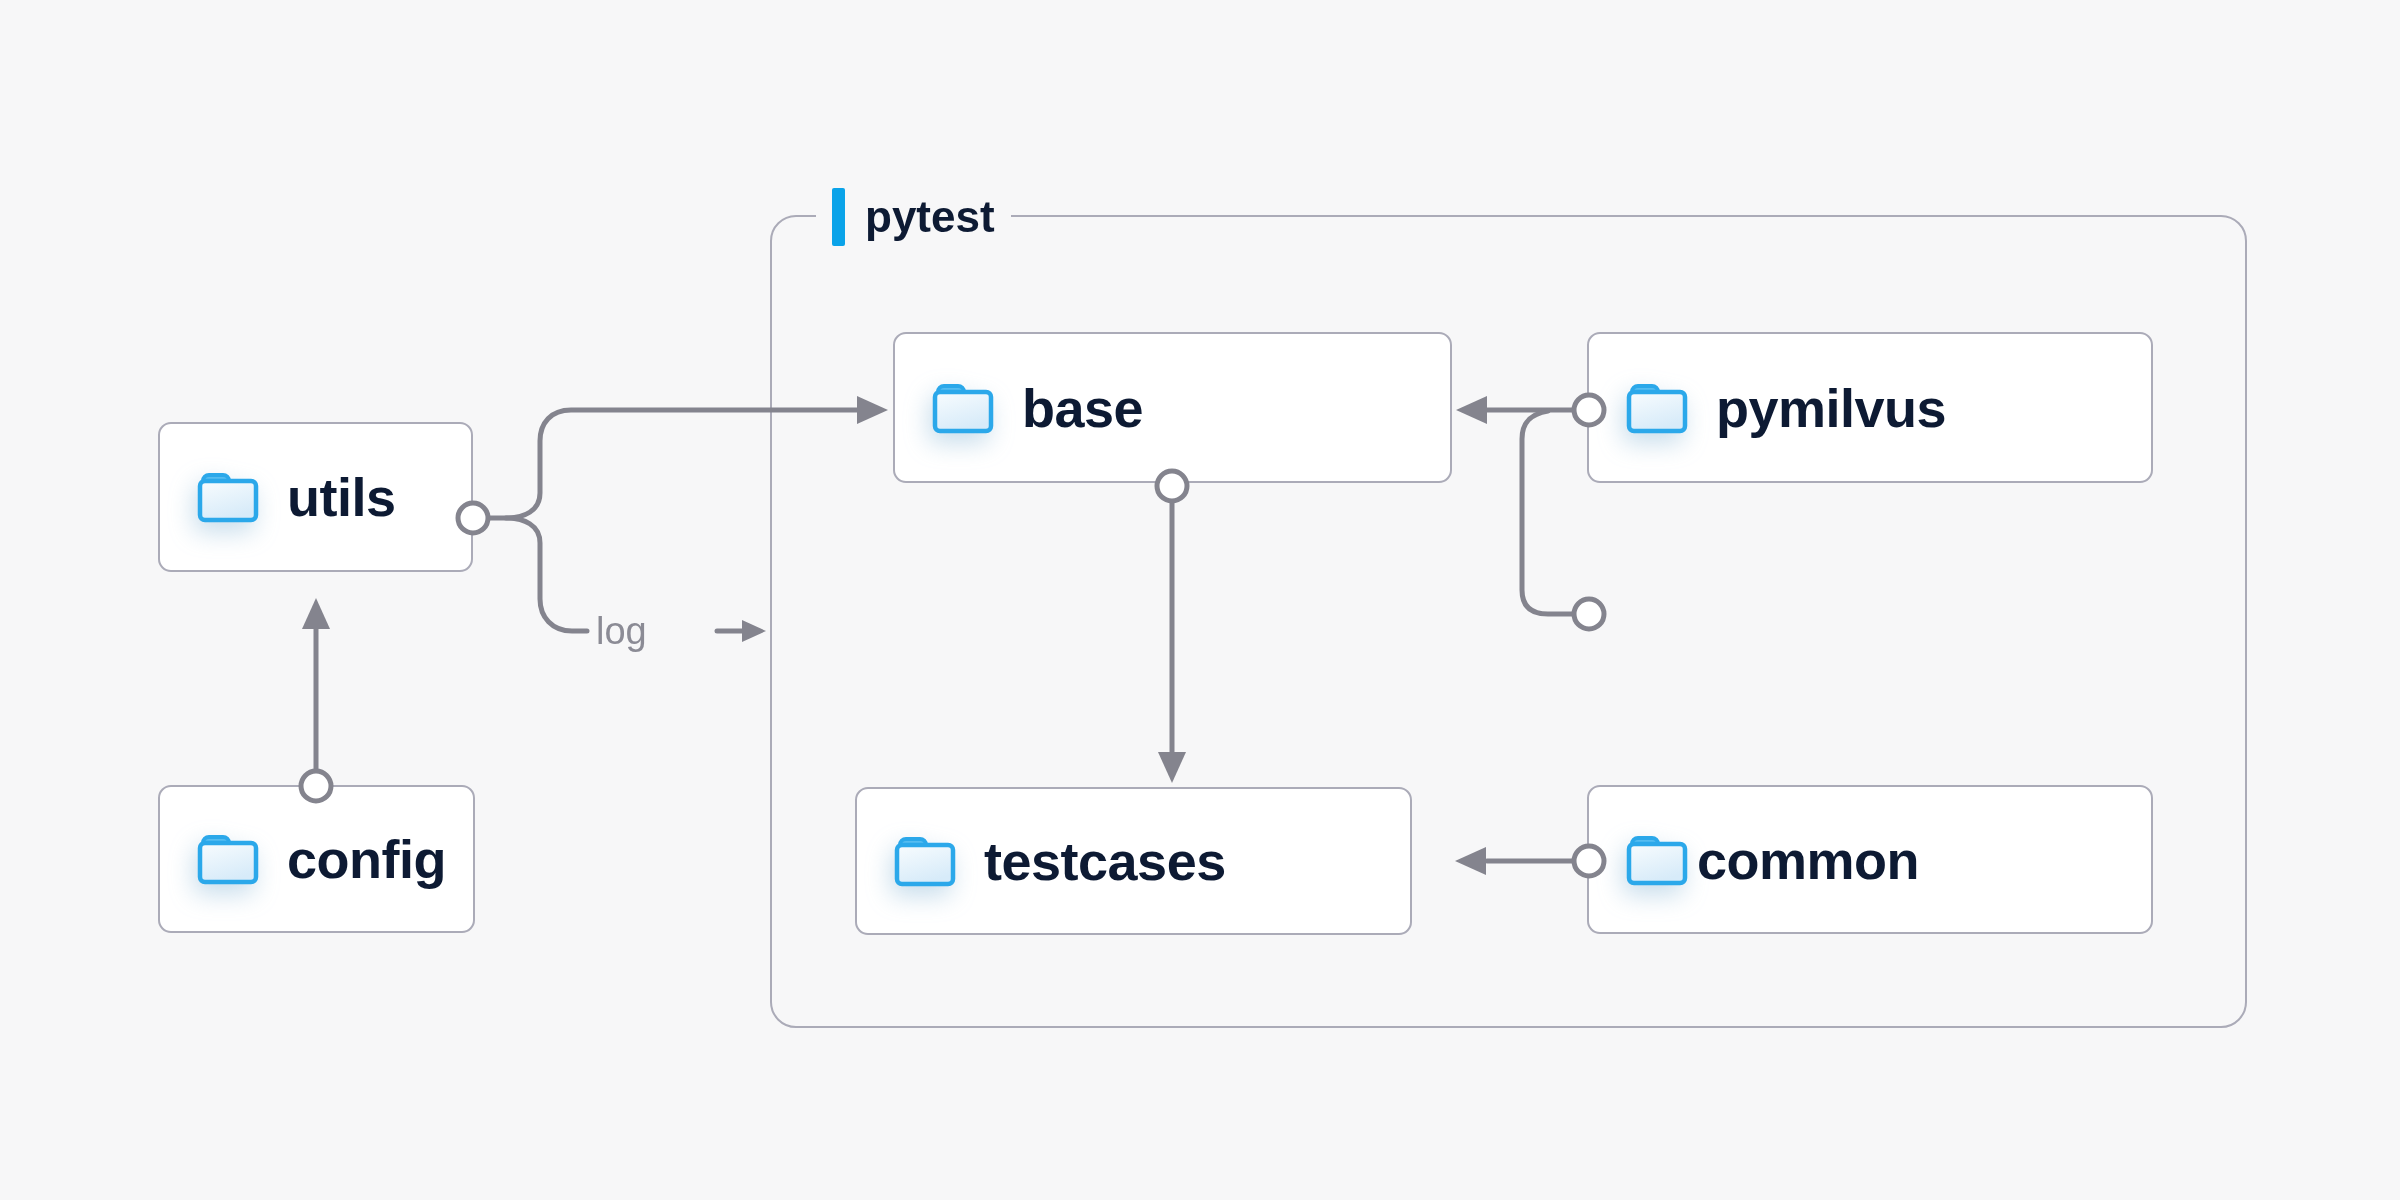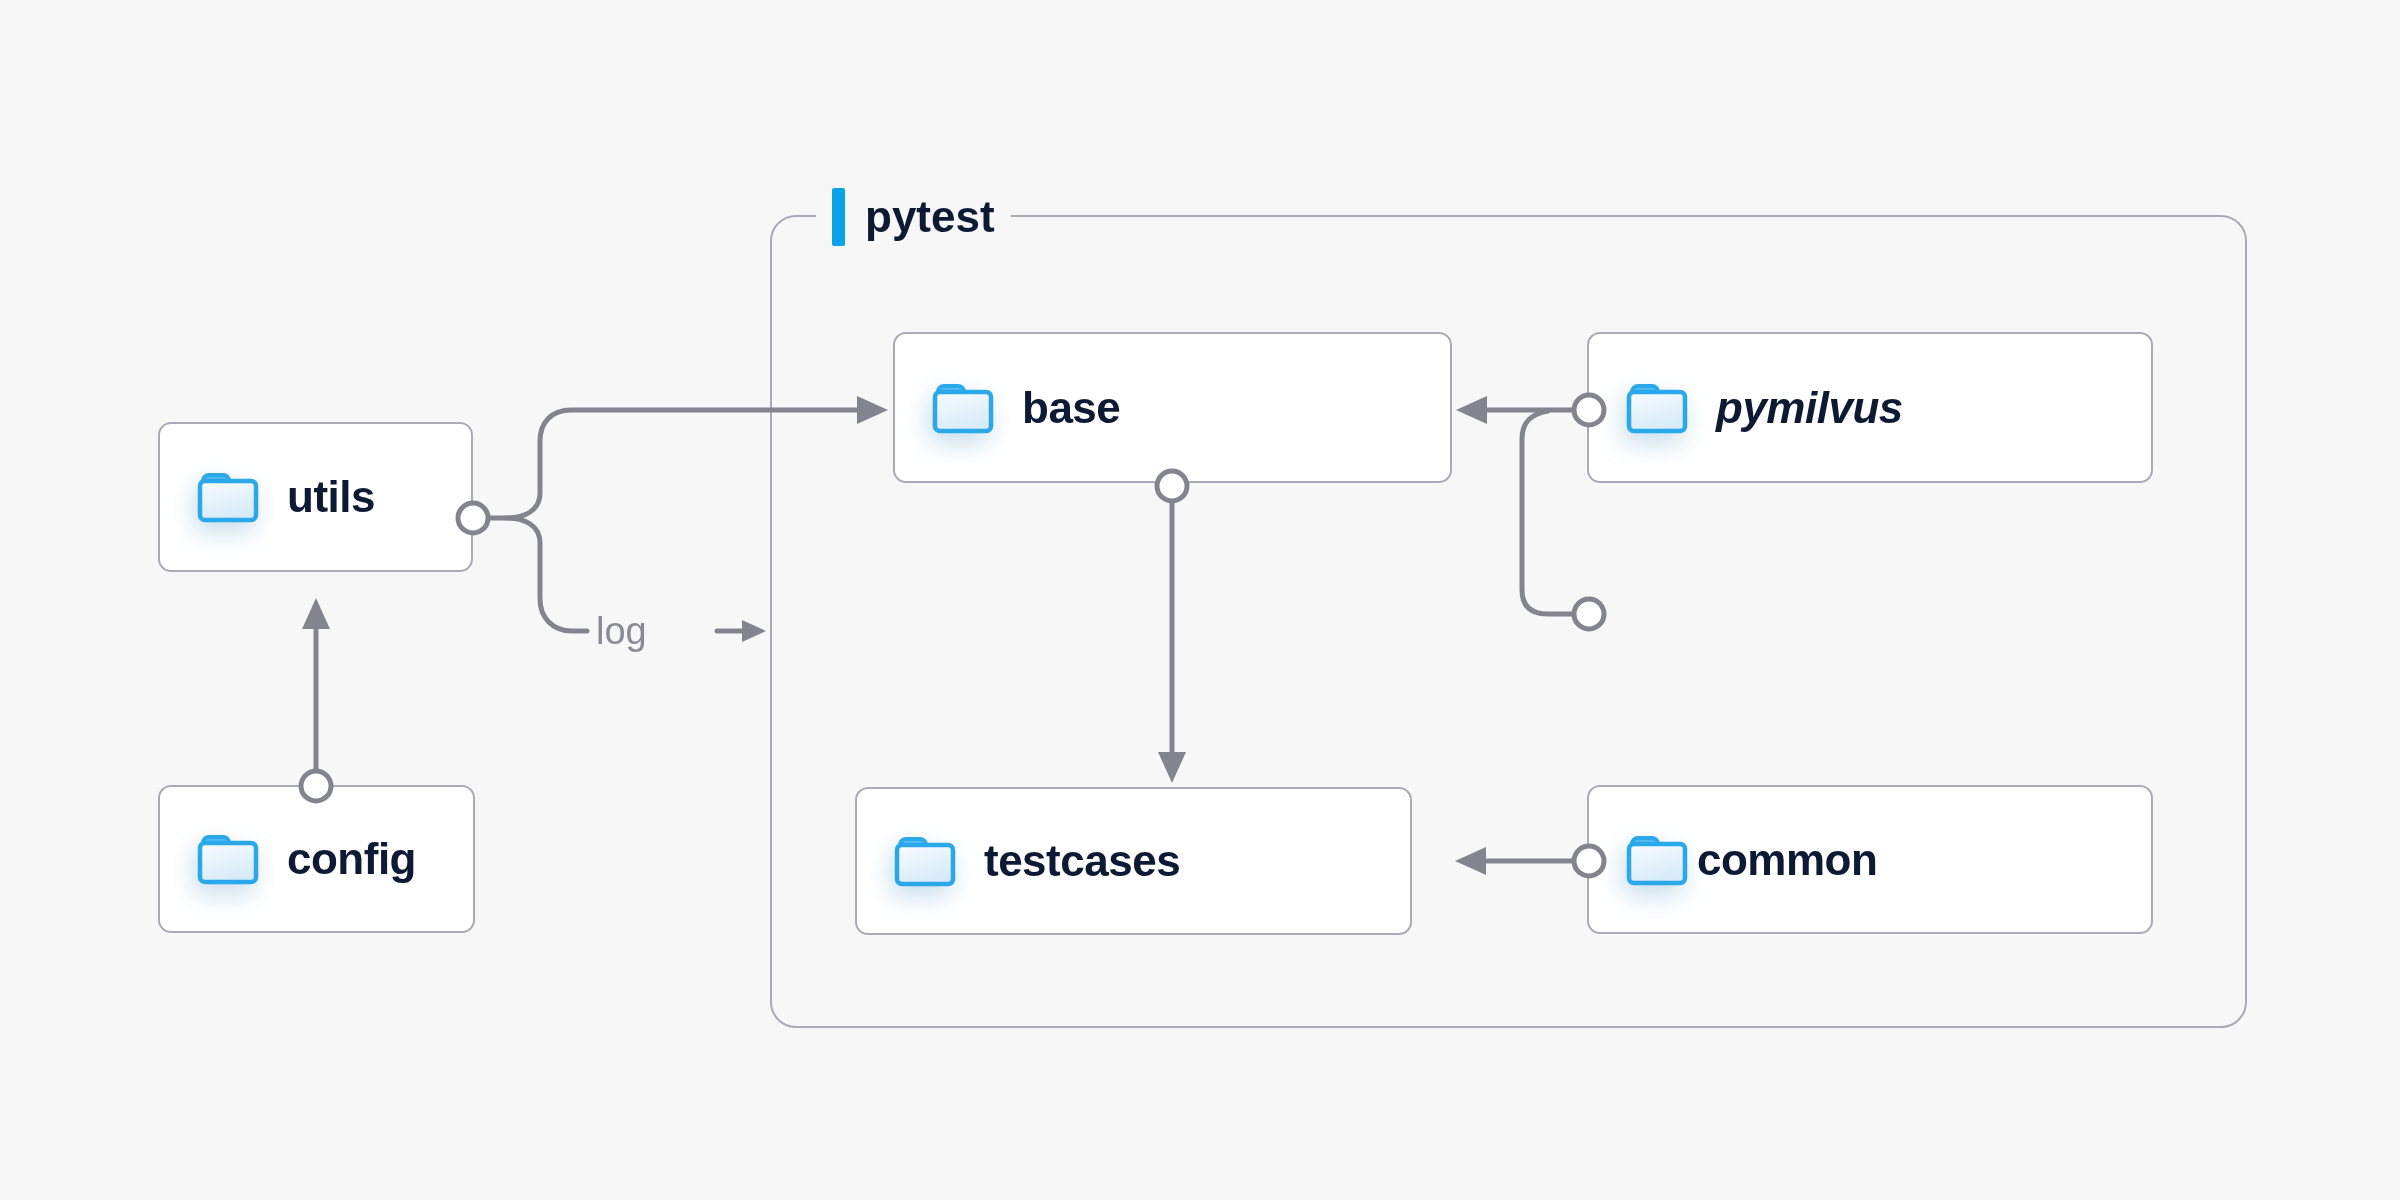--- a/index.html
+++ b/index.html
@@ -57,28 +57,28 @@
     background:var(--node-bg);
     border:2.5px solid var(--border);
     border-radius:13px;
     box-sizing:border-box;
     display:flex;align-items:center;
     padding-left:37px;
     gap:28px;
     z-index:2;
   }
   .node-label{
-    font-size:44px;font-weight:700;color:var(--navy);
+    font-size:54px;font-weight:700;color:var(--navy);
     letter-spacing:-0.5px;
     white-space:nowrap;
   }
   .node-utils    {left:158px; top:422px; width:315px; height:150px;}
   .node-config   {left:158px; top:785px; width:317px; height:148px;}
   .node-base     {left:893px; top:332px; width:559px; height:151px;}
-  .node-pymilvus {left:1587px;top:332px; width:566px; height:151px;font-style:italic;}
+  .node-pymilvus {left:1587px;top:332px; width:566px; height:151px;}
   .node-check    {left:1587px;top:538px; width:566px; height:151px;}
   .node-testcases{left:855px; top:787px; width:557px; height:148px;}
   .node-common   {left:1587px;top:785px; width:566px; height:149px;gap:9px;}
 
   .folder{
     width:62px;height:52px;flex:0 0 auto;
     filter:drop-shadow(-4px 10px 12px rgba(100,160,200,0.35));
   }
 
   

